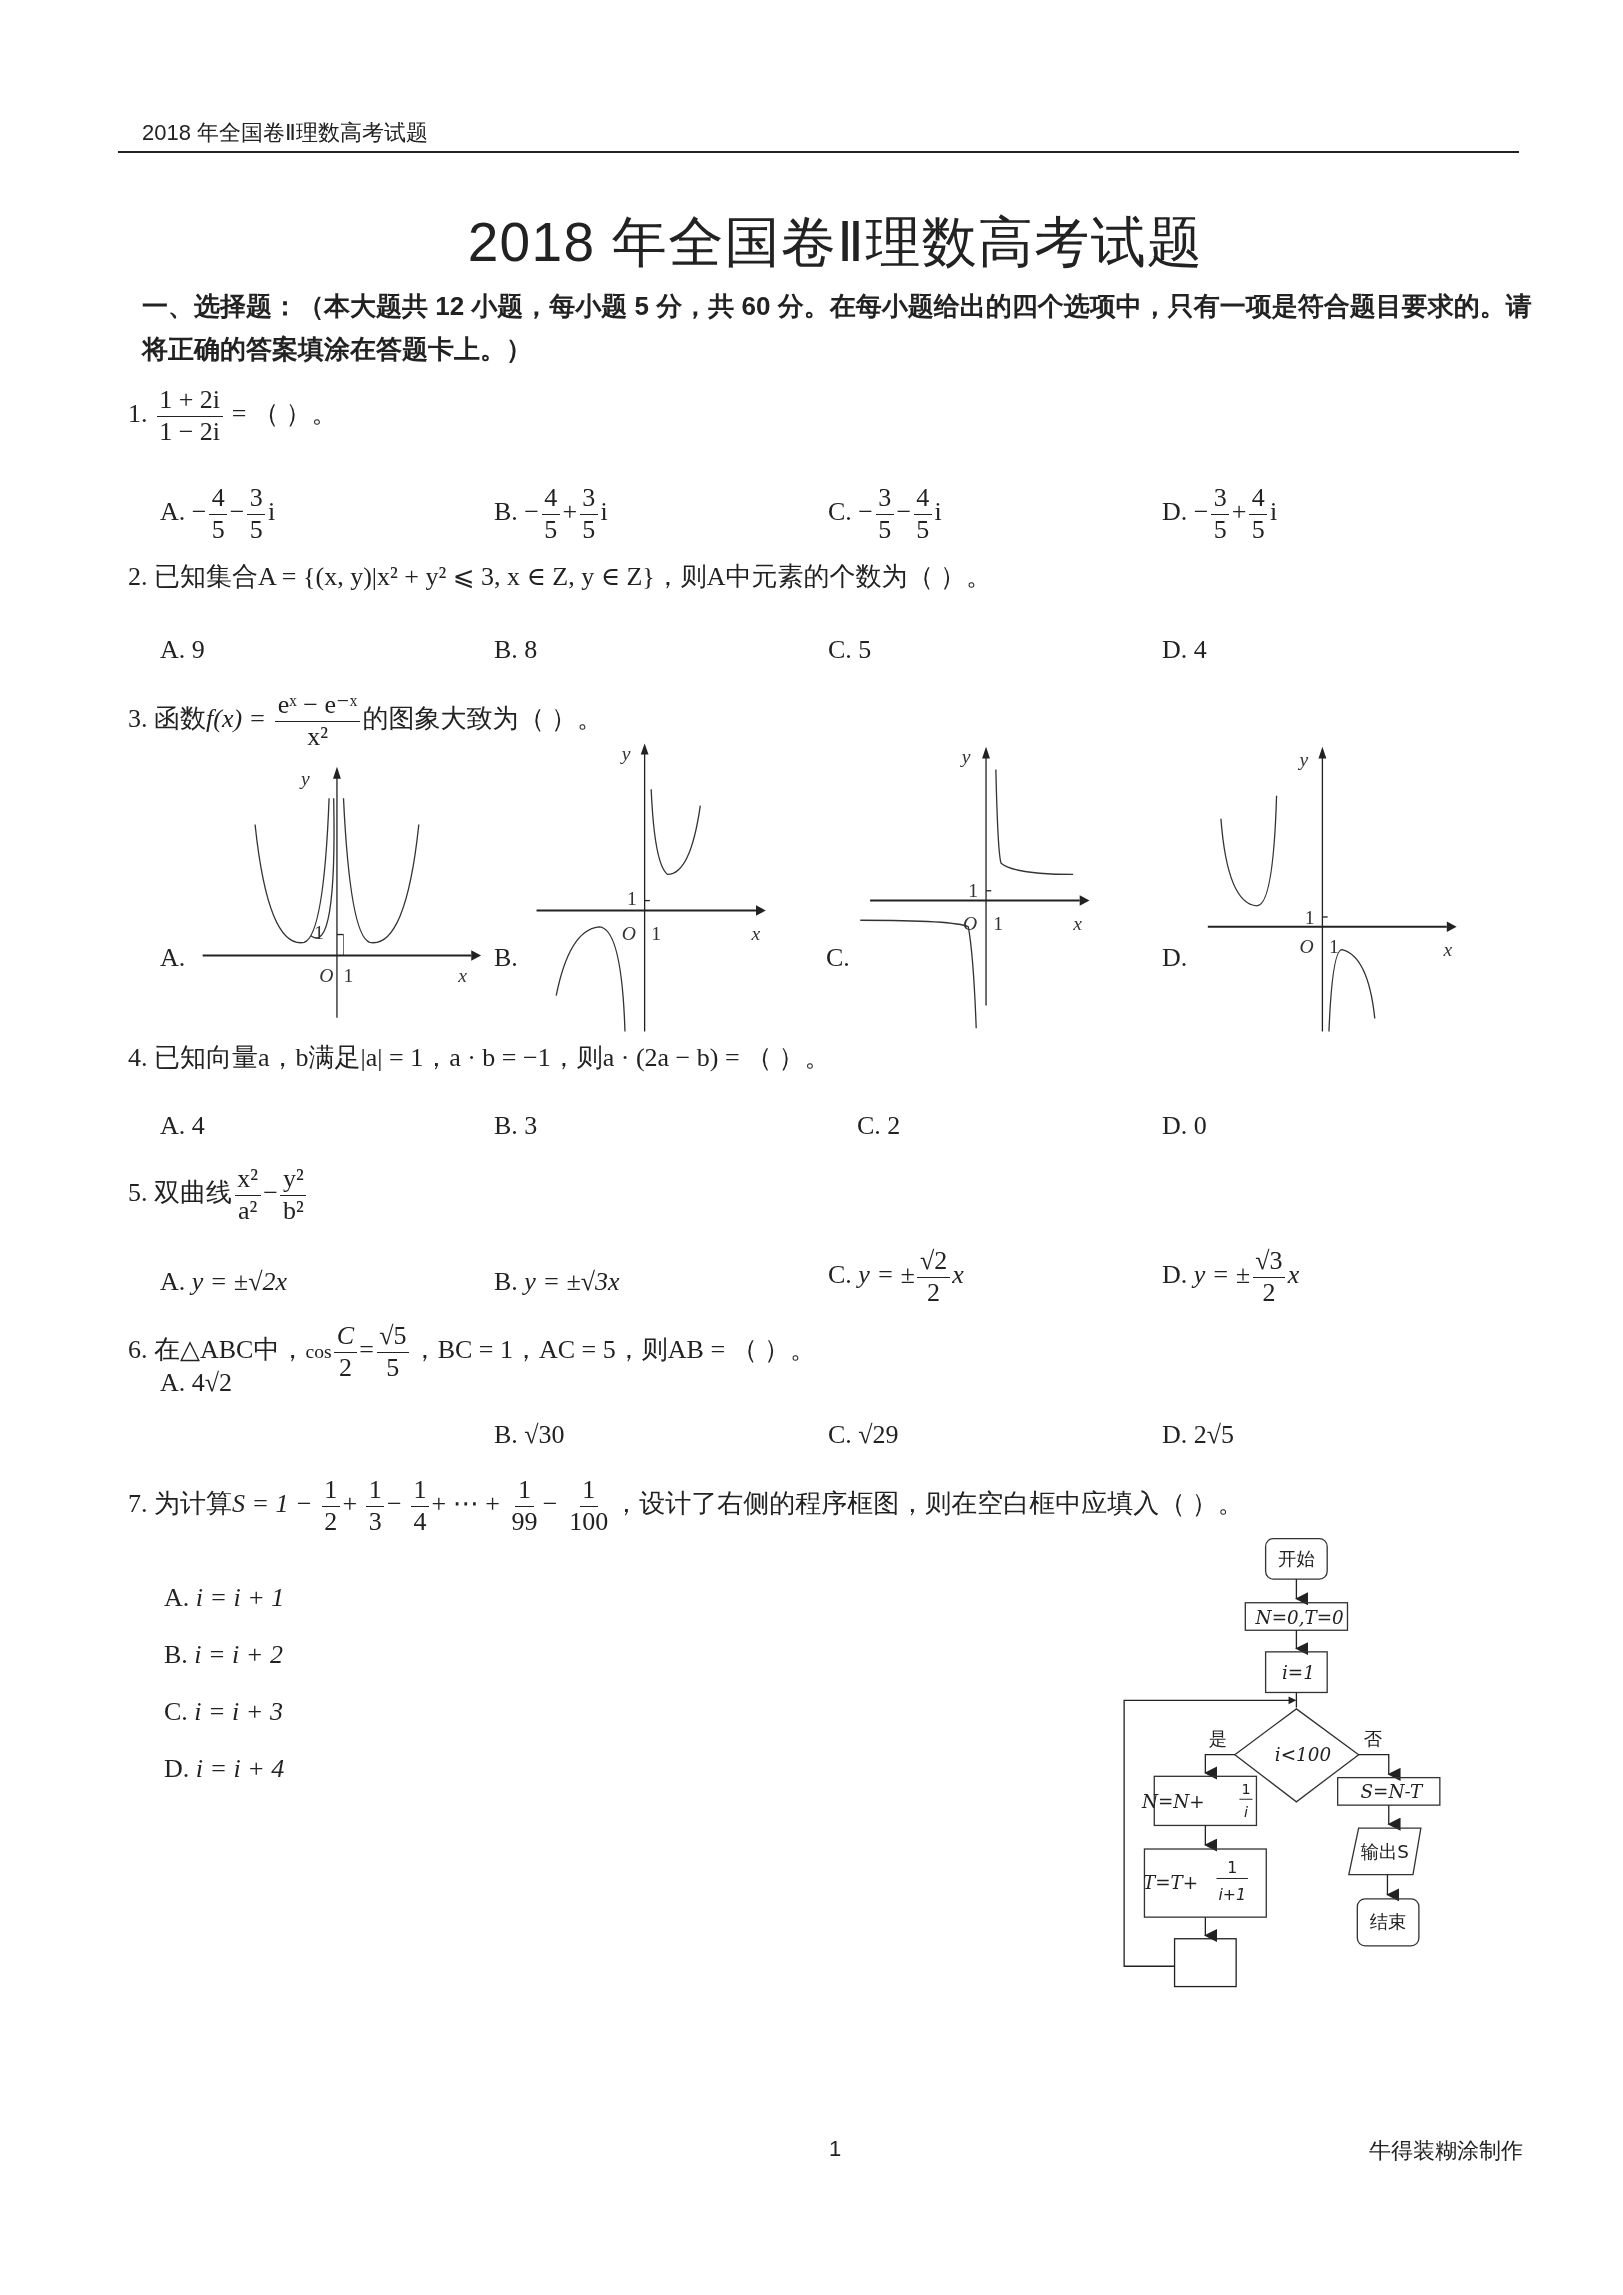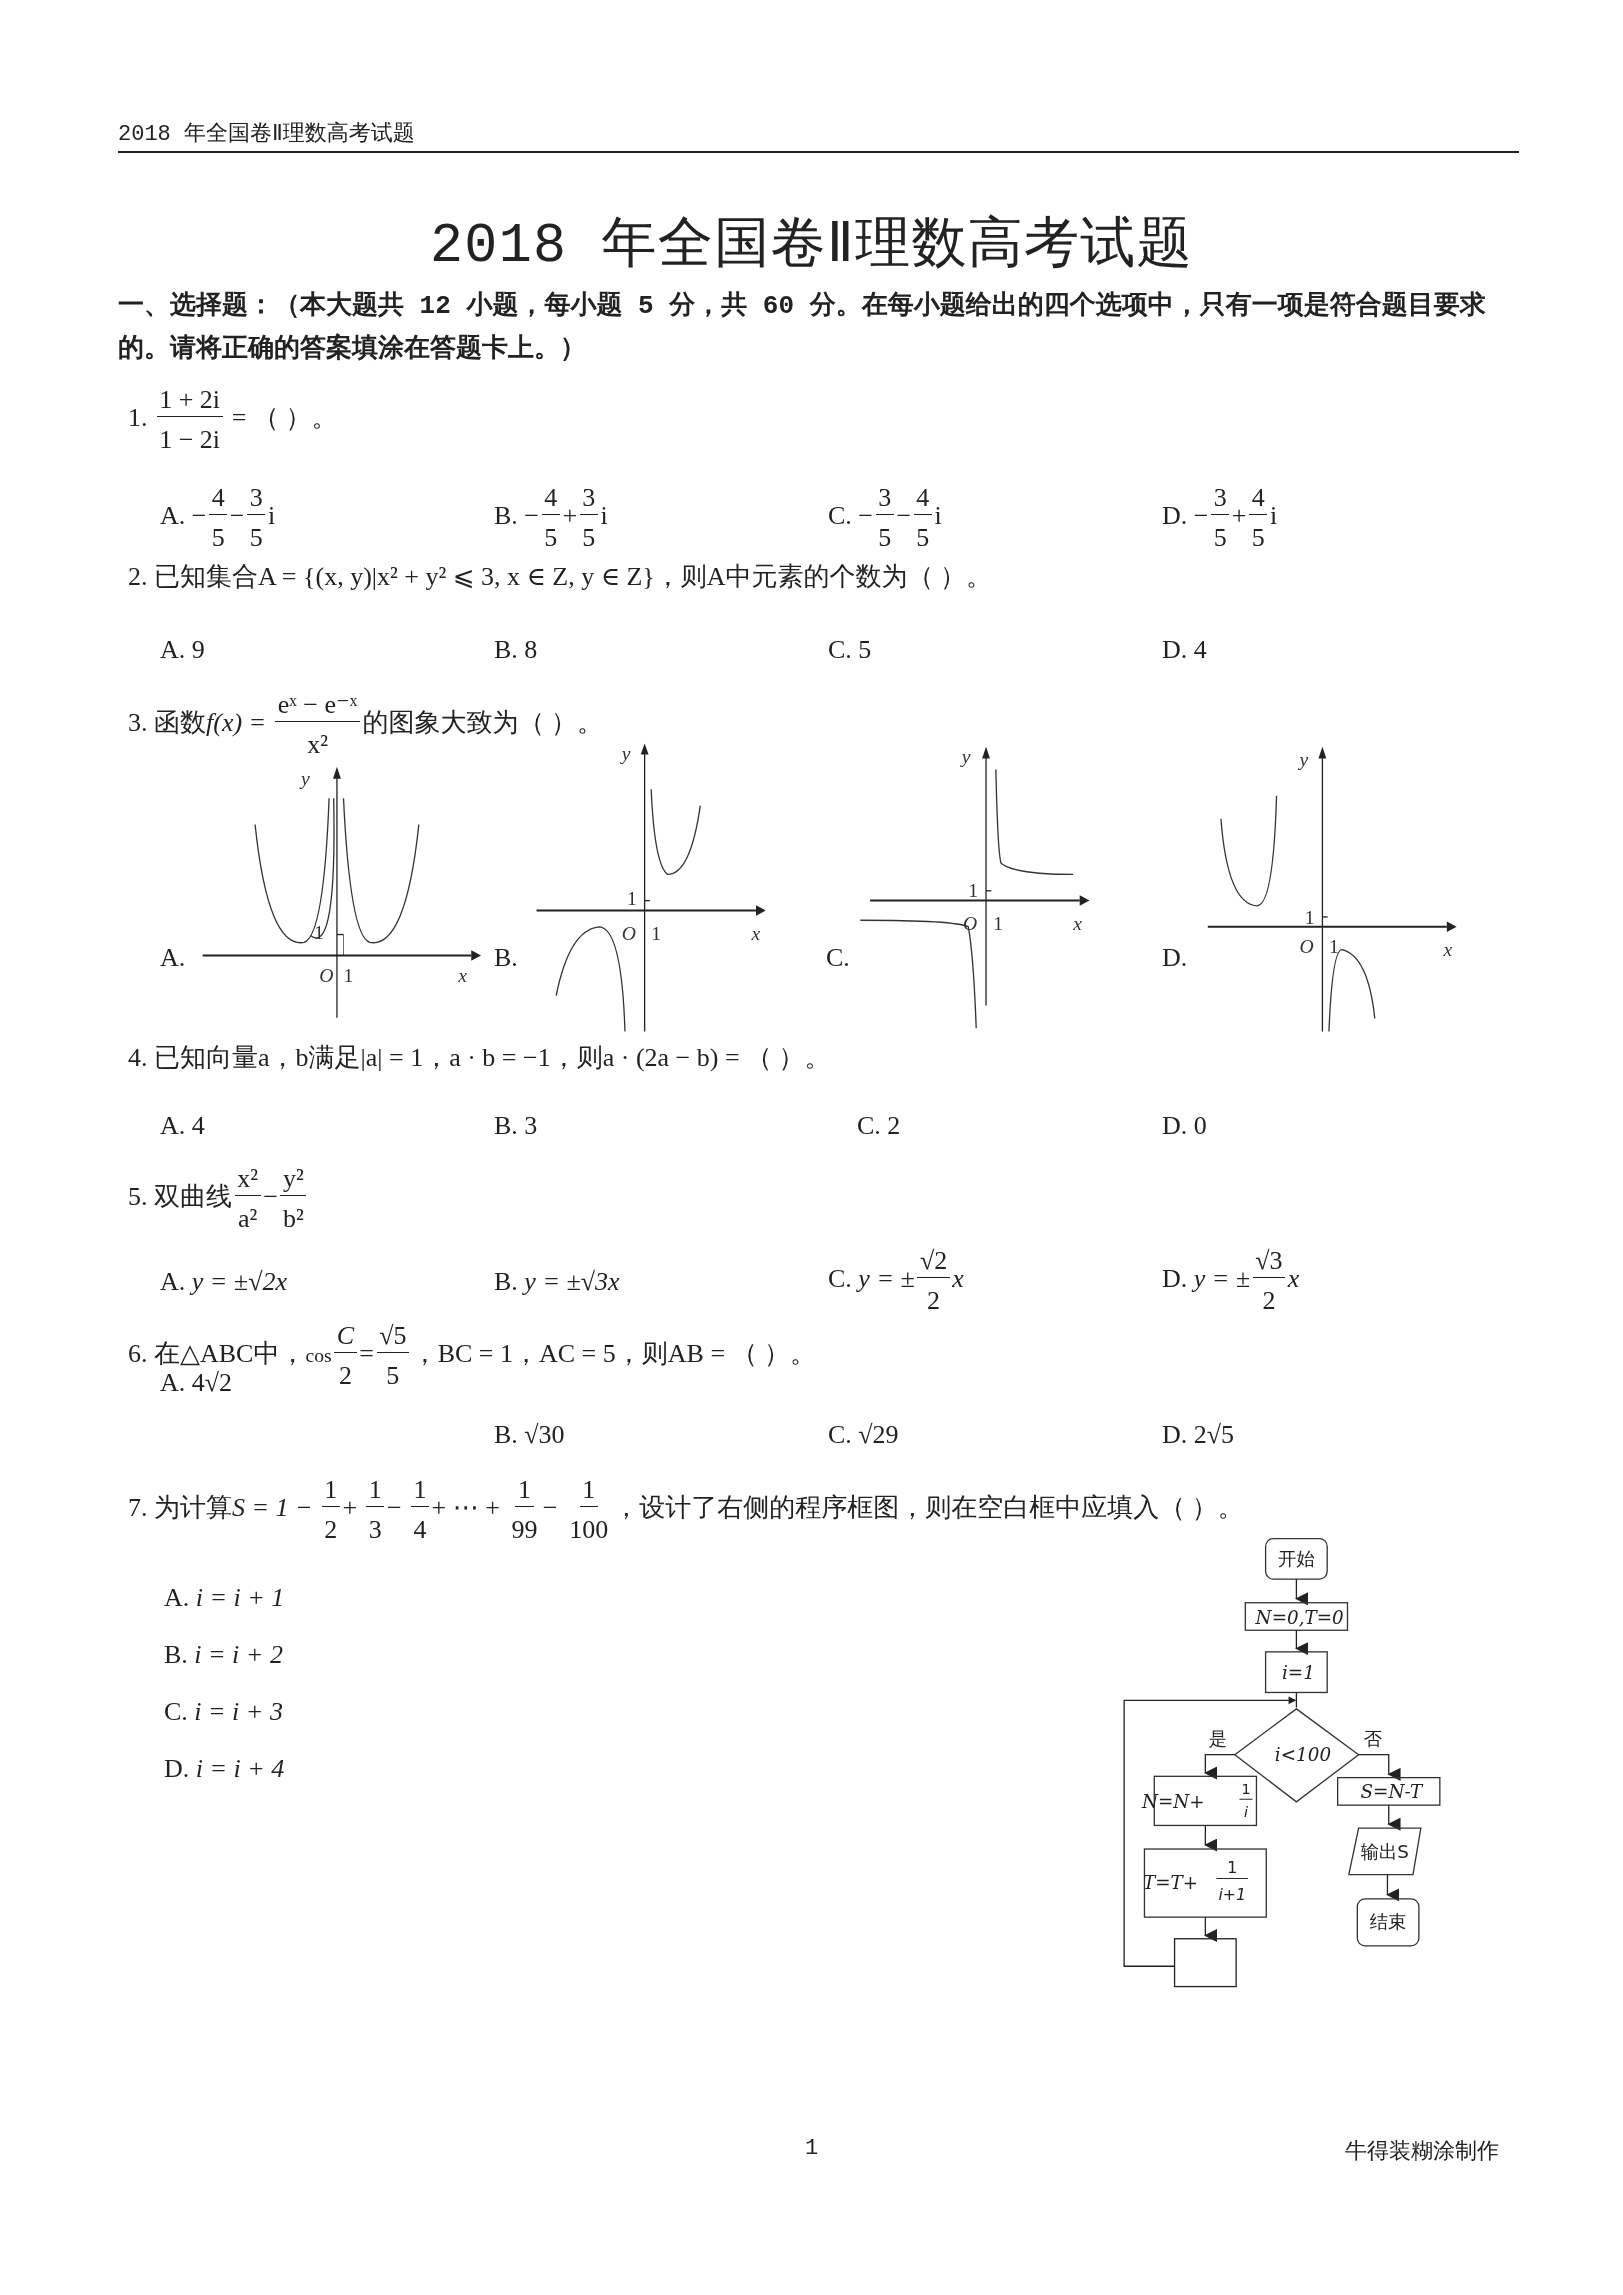--- a/index.html
+++ b/index.html
@@ -1,27 +1,27 @@
 <!DOCTYPE html>
 <html style="font-size:10.5px"><head>
 <meta charset="utf-8">
 <style>
   html, body { margin:0; padding:0; background:#ffffff; }
   body { width:1623px; height:2295px; position:relative; overflow:hidden;
          font-family:"DejaVu Serif", "Liberation Serif", serif; color:#222; }
   .abs { position:absolute; }
-  .sans { font-family:Liberation Mono, monospace; }
+  .sans { font-family:Liberation Sans, sans-serif;margin-left:24px; }
   .serif { font-family:"Liberation Serif","DejaVu Serif",serif; }
   .header-text { left:118px; top:118px; font-size:22px; color:#222; }
   .header-rule { left:118px; top:151px; width:1401px; height:0; border-top:2px solid #222; }
   .title { left:0; width:1623px; top:206px; text-align:center; font-size:55px; font-weight:normal; letter-spacing:1.3px; }
   .section { left:118px; top:285px; width:1401px; font-size:26px; font-weight:bold; line-height:43px; }
   .q { font-size:26px; line-height:1; white-space:nowrap; }
   .opt { font-size:26px; white-space:nowrap; }
-  .frac { display:inline-flex; flex-direction:column; align-items:center; vertical-align:middle; margin:0 2.6px;gap:8px; }
+  .frac { display:inline-flex; flex-direction:column; align-items:center; vertical-align:middle; margin:0 2.6px; }
   .frac .n { border-bottom:1.3px solid #222; padding:0 2.6px 1.3px; line-height:1.1; }
   .frac .d { padding:1.3px 2.6px 0; line-height:1.1; }
   i.m { font-style:italic; }
   .graph { position:absolute; }
   .flow { position:absolute; left:1113px; top:1532px; width:393px; height:524px; }
   .footer-page { left:805px; top:2136px; font-size:22px; }
   .footer-credit { left:1345px; top:2136px; font-size:22px; }
 </style>
 </head>
 <body>

